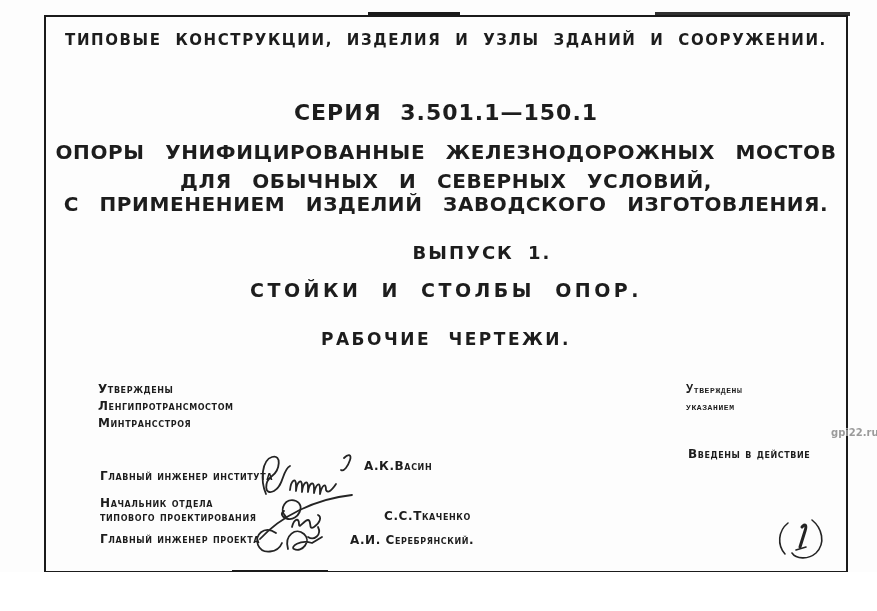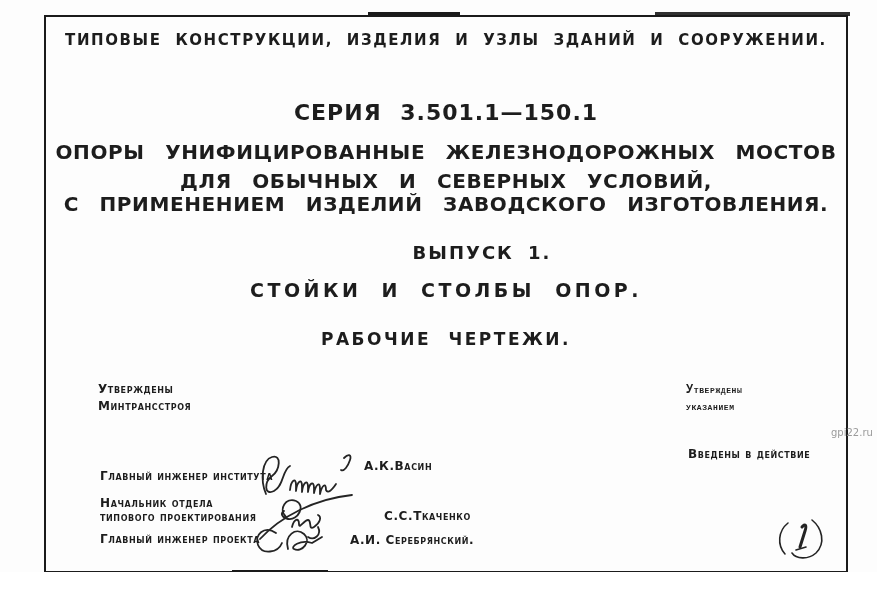--- a/index.html
+++ b/index.html
@@ -54,21 +54,21 @@
   .sig path{fill:none;stroke:#242424;stroke-width:1.8;stroke-linecap:round;stroke-linejoin:round;}
   .sig1{left:256px;top:450px;}
   .sig2{left:252px;top:487px;}
   .sig3{left:248px;top:521px;}
   .pagemark{left:770px;top:513px;}
   .pagemark path{stroke-width:1.6;}
   .pagemark .num{stroke-width:3;}
 
   .watermark{
     position:absolute;left:831px;top:427px;
-    font-size:10px;color:#9b9b9b;font-weight:400;z-index:5;
+    font-size:10px;color:#9b9b9b;font-weight:700;z-index:5;
     font-variant:normal;letter-spacing:0;
   }
 </style>
 </head>
 <body>
 
 <div class="page">
 
   <div class="frame"></div>
   <div class="hairline"></div>
@@ -84,20 +84,21 @@
   <div class="ctr title-line t1">ОПОРЫ УНИФИЦИРОВАННЫЕ ЖЕЛЕЗНОДОРОЖНЫХ МОСТОВ</div>
   <div class="ctr title-line t2">ДЛЯ ОБЫЧНЫХ И СЕВЕРНЫХ УСЛОВИЙ,</div>
   <div class="ctr title-line t3">С ПРИМЕНЕНИЕМ ИЗДЕЛИЙ ЗАВОДСКОГО ИЗГОТОВЛЕНИЯ.</div>
 
   <div class="ctr issue">ВЫПУСК 1.</div>
   <div class="ctr sub1">СТОЙКИ И СТОЛБЫ ОПОР.</div>
   <div class="ctr sub2">РАБОЧИЕ ЧЕРТЕЖИ.</div>
 
   <div class="small dev">
     <div>Утверждены</div>
+    <div>Ленгипротрансмостом</div>
     <div>Минтрансстроя</div>
   </div>
 
   <div class="small appr">
     <div>Утверждены</div>
     <div>указанием</div>
   </div>
 
   <div class="small eff">Введены в действие</div>
 

